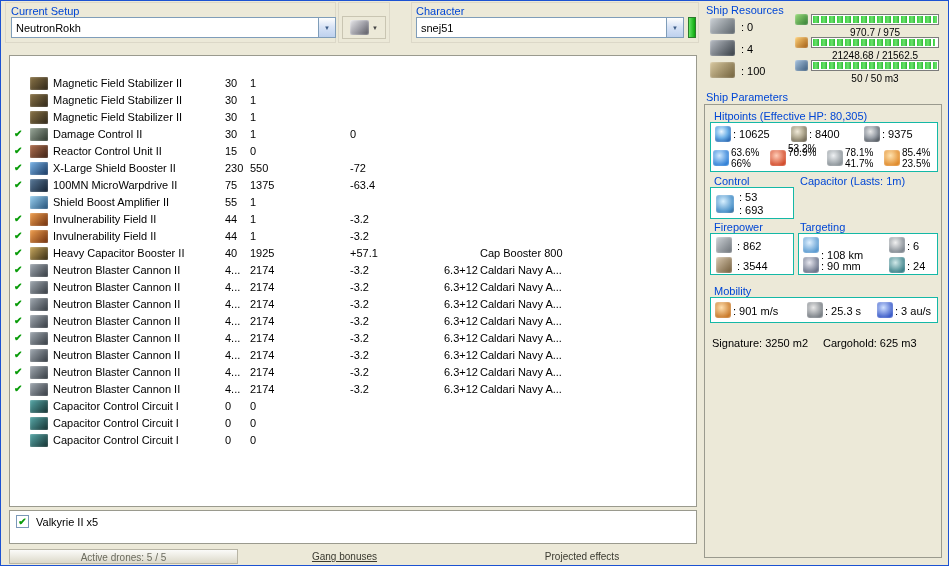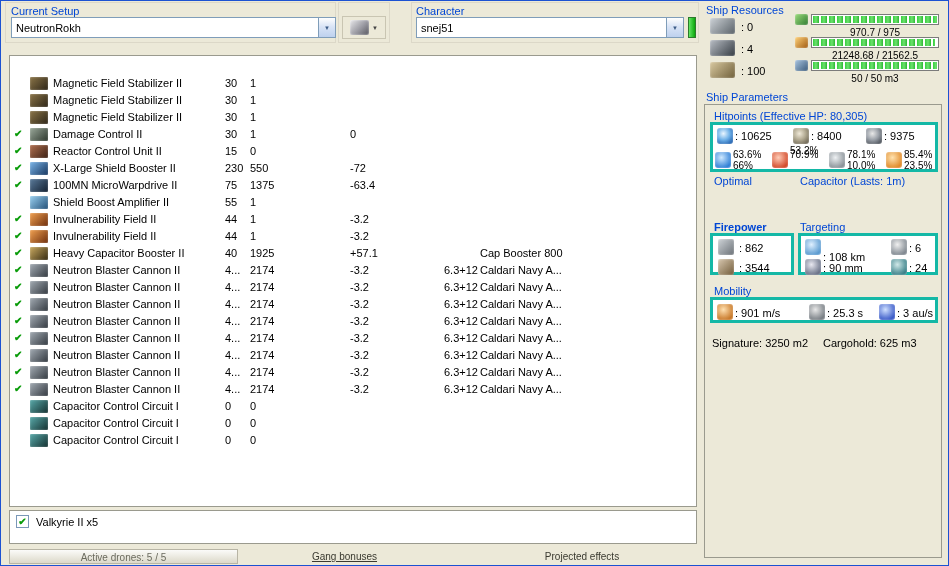--- a/index.html
+++ b/index.html
@@ -46,21 +46,21 @@
   .turret-hardpoint-icon  { background:linear-gradient(135deg,#cdd2d7,#5a6268); }
   .launcher-hardpoint-icon{ background:linear-gradient(135deg,#b8bdc4,#343b42); }
   .calibration-icon       { background:linear-gradient(135deg,#d8c8a0,#70603a); }
   .cpu-icon      { background:linear-gradient(135deg,#9adb7a,#2f7a2f); }
   .powergrid-icon{ background:linear-gradient(135deg,#ffd27a,#a05a10); }
   .dronebay-icon { background:linear-gradient(135deg,#a8c4e0,#3a5a7a); }
 
   
   .paramsbox { position:absolute; left:703px; top:103px; width:238px; height:454px;
                border:1px solid #9a9a8e; }
-  .pbox { position:absolute; background:#fff; border:3px solid #14b8a6; }
+  .pbox { position:absolute; background:#fff; border:1px solid #14b8a6; }
   .ic16 { position:absolute; width:16px; height:16px; border-radius:3px;
           box-shadow:inset 0 0 2px rgba(255,255,255,.6); }
   .ic18 { position:absolute; width:18px; height:18px; border-radius:3px;
           box-shadow:inset 0 0 2px rgba(255,255,255,.6); }
   .shield-icon    { background:radial-gradient(circle at 40% 35%,#eaf6ff,#6fb1e8 45%,#1e5fae 85%); }
   .armor-icon     { background:radial-gradient(circle at 40% 35%,#f0e9d8,#b0a890 45%,#6a6250 85%); }
   .structure-icon { background:radial-gradient(circle at 40% 35%,#e8e8e8,#9aa0a8 45%,#4a5058 85%); }
   .em-resist-icon       { background:radial-gradient(circle at 40% 35%,#cfe9ff,#2f7fd6 75%); }
   .thermal-resist-icon  { background:radial-gradient(circle at 40% 35%,#ffcdb8,#d24a2a 75%); }
   .kinetic-resist-icon  { background:radial-gradient(circle at 40% 35%,#eef1f3,#8a9298 75%); }
@@ -198,32 +198,37 @@
       <div class="ic16 em-resist-icon" style="left:2px; top:27px;"></div>
       <div class="txt small10" style="left:20px; top:24px;">63.6%</div>
       <div class="txt small10" style="left:20px; top:35px;">66%</div>
 
       <div class="ic16 thermal-resist-icon" style="left:59px; top:27px;"></div>
       <div class="txt small10" style="left:77px; top:24px;">70.9%</div>
       <div class="txt small10" style="left:77px; top:20px;">53.2%</div>
 
       <div class="ic16 kinetic-resist-icon" style="left:116px; top:27px;"></div>
       <div class="txt small10" style="left:134px; top:24px;">78.1%</div>
-      <div class="txt small10" style="left:134px; top:35px;">10.0%</div>
+      <div class="txt small10" style="left:134px; top:35px;">41.7%</div>
 
       <div class="ic16 explosive-resist-icon" style="left:173px; top:27px;"></div>
       <div class="txt small10" style="left:191px; top:24px;">85.4%</div>
       <div class="txt small10" style="left:191px; top:35px;">23.5%</div>
     </div>
 
-    <div class="bluelabel" style="left:9px; top:70px;">Optimal</div>
+    <div class="bluelabel" style="left:9px; top:70px;">Control</div>
+    <div class="pbox" style="left:5px; top:82px; width:84px; height:32px;">
+      <div class="ic18 defence-icon" style="left:5px; top:7px;"></div>
+      <div class="txt" style="left:28px; top:3px;">: 53</div>
+      <div class="txt" style="left:28px; top:16px;">: 693</div>
+    </div>
 
     <div class="bluelabel" style="left:95px; top:70px;">Capacitor (Lasts: 1m)</div>
 
-    <div class="bluelabel" style="left:9px; top:116px;font-weight:bold;">Firepower</div>
+    <div class="bluelabel" style="left:9px; top:116px;">Firepower</div>
     <div class="pbox" style="left:5px; top:128px; width:84px; height:42px;">
       <div class="ic16 turret-dps-icon" style="left:5px; top:3px;"></div>
       <div class="txt" style="left:26px; top:6px;">: 862</div>
       <div class="ic16 volley-icon" style="left:5px; top:23px;"></div>
       <div class="txt" style="left:26px; top:26px;">: 3544</div>
     </div>
 
     <div class="bluelabel" style="left:95px; top:116px;">Targeting</div>
     <div class="pbox" style="left:93px; top:128px; width:140px; height:42px;">
       <div class="ic16 range-icon" style="left:4px; top:3px;"></div>

